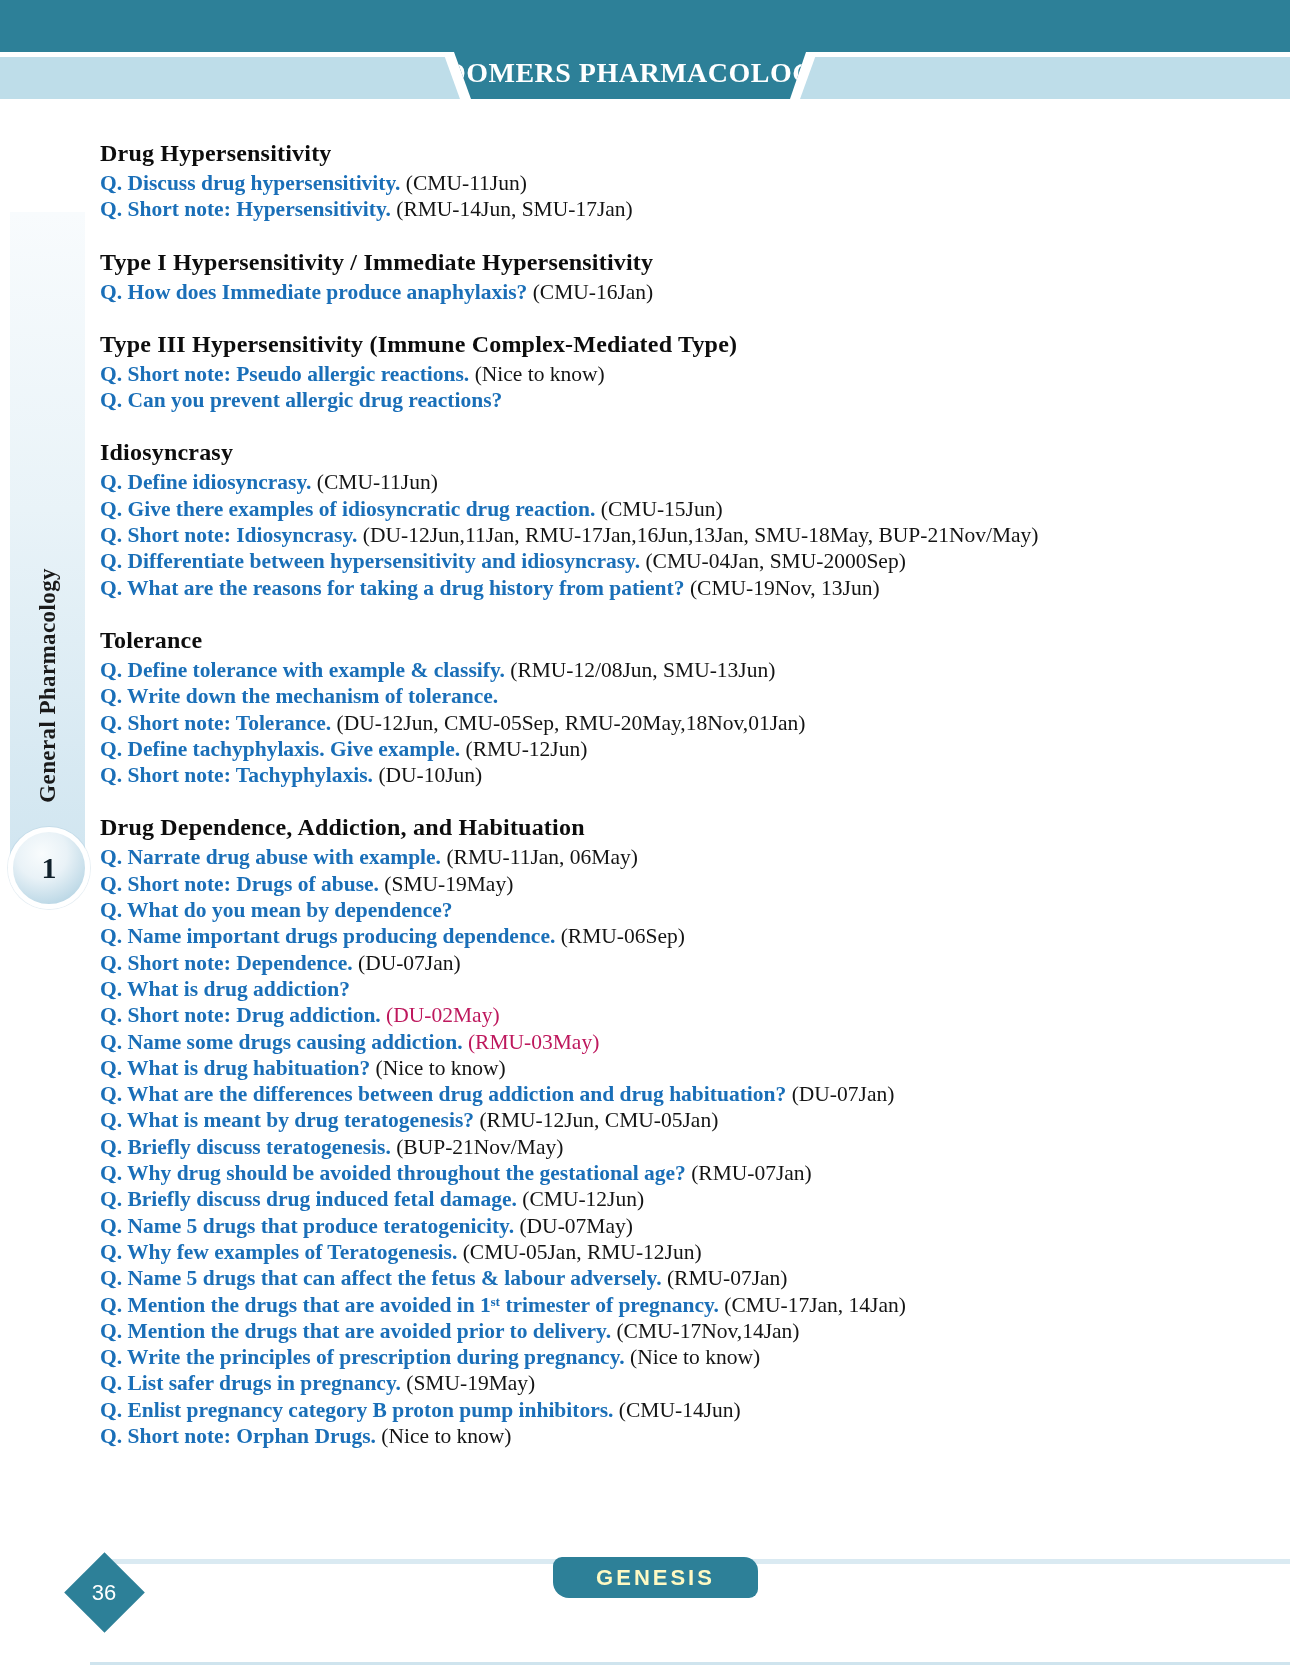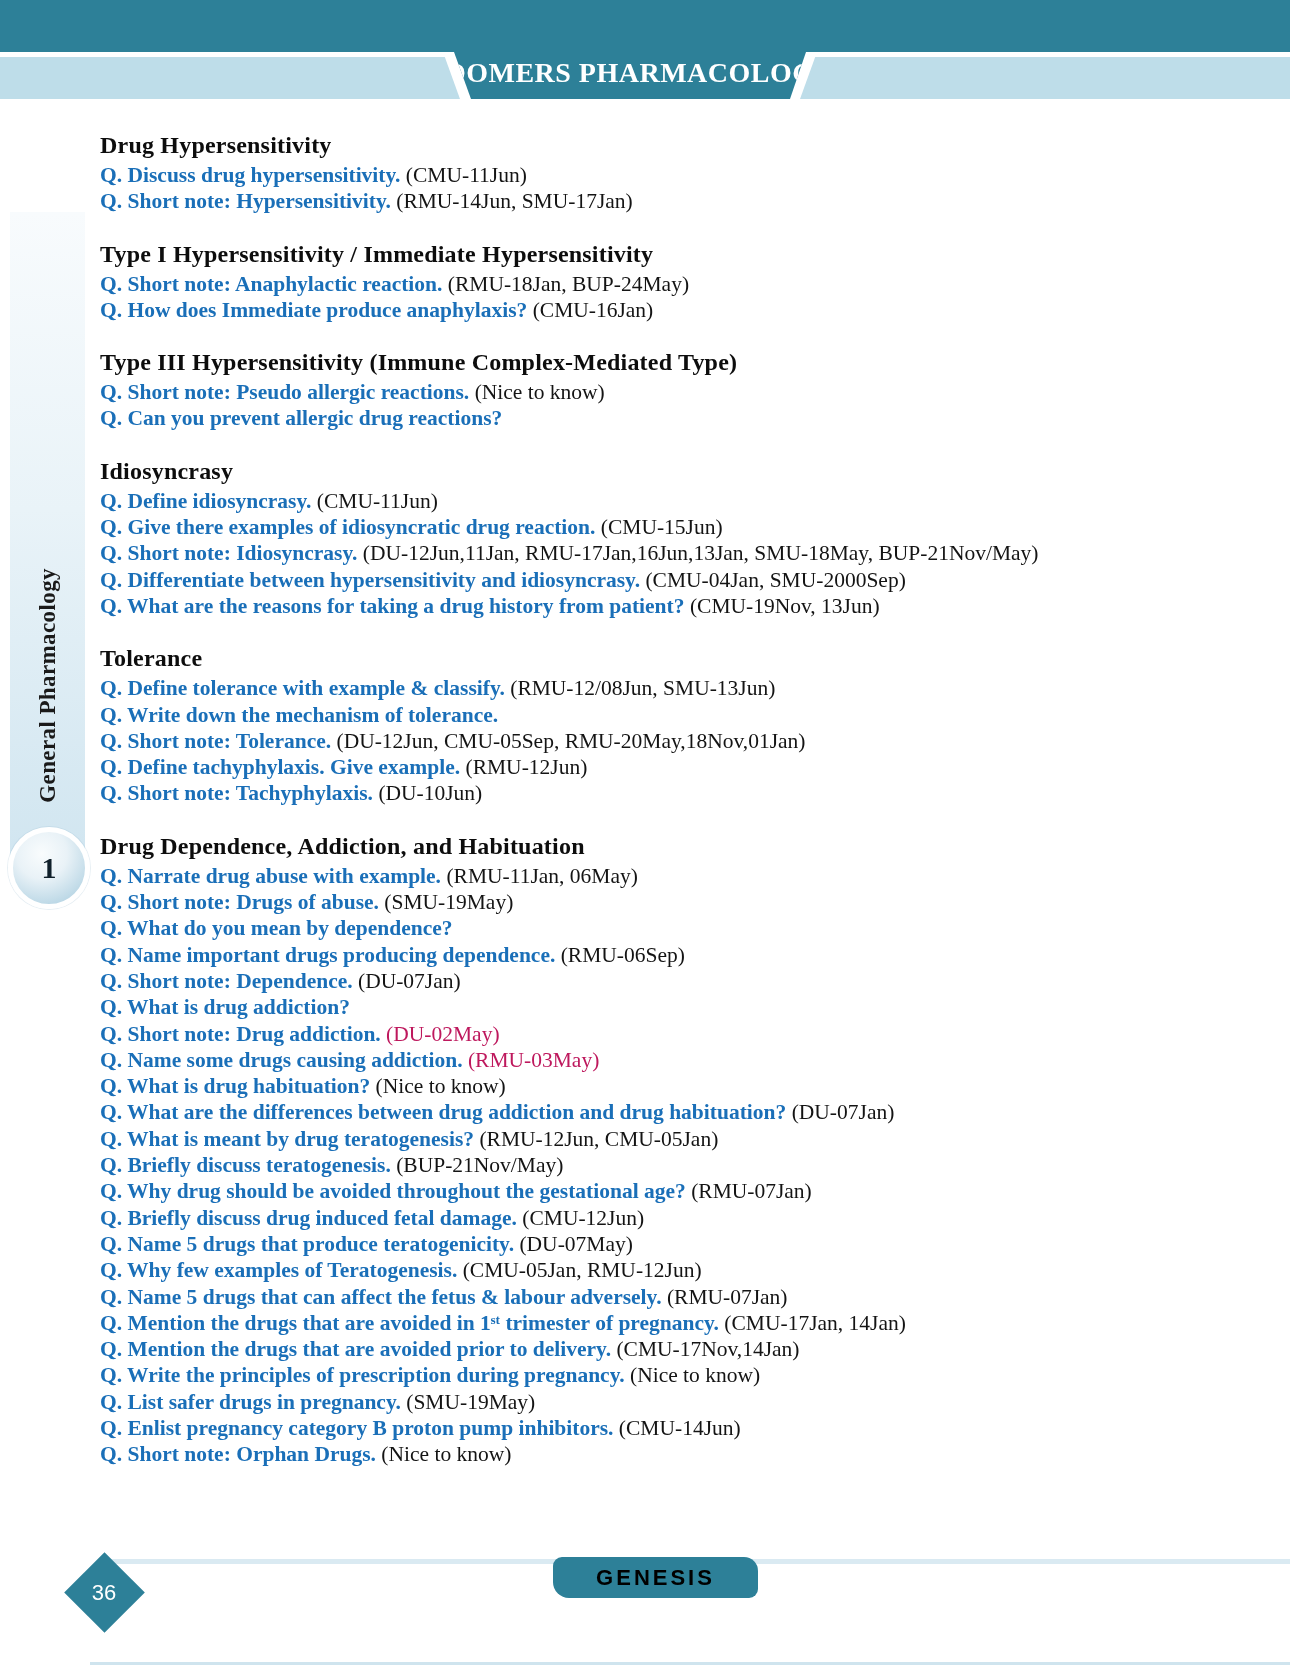--- a/index.html
+++ b/index.html
@@ -25,33 +25,33 @@
     display:flex;align-items:center;justify-content:center;}
   .side-label{writing-mode:vertical-rl;transform:rotate(180deg);
     font-weight:bold;font-size:23px;color:#1a1a1a;letter-spacing:.4px;white-space:nowrap;}
   .chapter-badge{position:absolute;left:8px;top:827px;width:72px;height:72px;border-radius:50%;
     border:5px solid #ffffff;box-sizing:content-box;
     background:radial-gradient(circle at 40% 30%,#f9fcfd 0%,#e9f2f7 38%,#bcd8e6 78%,#a0c6da 100%);
     display:flex;align-items:center;justify-content:center;
     box-shadow:0 0 0 1px rgba(160,190,210,.25);}
   .chapter-number{font-weight:bold;font-size:30px;color:#10202b;}
   
-  .content{position:absolute;left:100px;top:4px;width:1160px;padding-top:102px;}
+  .content{position:absolute;left:100px;top:12px;width:1160px;padding-top:102px;}
   .section{margin:0;}
   .section-title{font-size:24px;line-height:27px;font-weight:bold;color:#0d0d0d;
     margin:26px 0 3px 0;letter-spacing:.2px;}
   .q-line{font-size:21.5px;line-height:26.3px;margin:0;white-space:nowrap;}
   .q-text{color:#1a6fb8;font-weight:bold;}
   .q-ref{color:#141414;font-weight:normal;}
   .q-ref.blue{color:#be185d;}
   
   .footer-rule{position:absolute;left:104px;top:1559px;width:1186px;height:5px;background:#daeaf2;}
   .brand-plate{position:absolute;left:553px;top:1557px;width:205px;height:41px;background:#2d8098;
     border-radius:9px 14px 9px 16px;display:flex;align-items:center;justify-content:center;}
-  .brand-label{color:#000000;font-family:"Liberation Sans",sans-serif;font-weight:bold;
+  .brand-label{color:#fef9c3;font-family:"Liberation Sans",sans-serif;font-weight:bold;
     font-size:22px;letter-spacing:3px;}
   .page-diamond{position:absolute;left:76px;top:1564px;width:57px;height:57px;background:#2d8098;
     transform:rotate(45deg);display:flex;align-items:center;justify-content:center;}
   .page-number{transform:rotate(-45deg);color:#ffffff;font-family:"Liberation Sans",sans-serif;
     font-size:22px;}
   .bottom-strip{position:absolute;left:90px;top:1662px;width:1200px;height:3px;background:#cfe4ee;}
 </style>
 </head>
 <body>
 
@@ -78,21 +78,20 @@
     <div>
   <p class="q-line"><span class="q-text">Q. Discuss drug hypersensitivity.</span><span class="q-ref"> (CMU-11Jun)</span></p>
 
   <p class="q-line"><span class="q-text">Q. Short note: Hypersensitivity.</span><span class="q-ref"> (RMU-14Jun, SMU-17Jan)</span></p>
 </div>
   </div>
 
   <div class="section">
     <div class="section-title">Type I Hypersensitivity / Immediate Hypersensitivity</div>
     <div>
-  <p class="q-line"><span class="q-text">Q. Short note: Anaphylactic reaction.</span><span class="q-ref"> (RMU-18Jan, BUP-24May)</span></p>
 
   <p class="q-line"><span class="q-text">Q. How does Immediate produce anaphylaxis?</span><span class="q-ref"> (CMU-16Jan)</span></p>
 </div>
   </div>
 
   <div class="section">
     <div class="section-title">Type III Hypersensitivity (Immune Complex-Mediated Type)</div>
     <div>
   <p class="q-line"><span class="q-text">Q. Short note: Pseudo allergic reactions.</span><span class="q-ref"> (Nice to know)</span></p>
 

